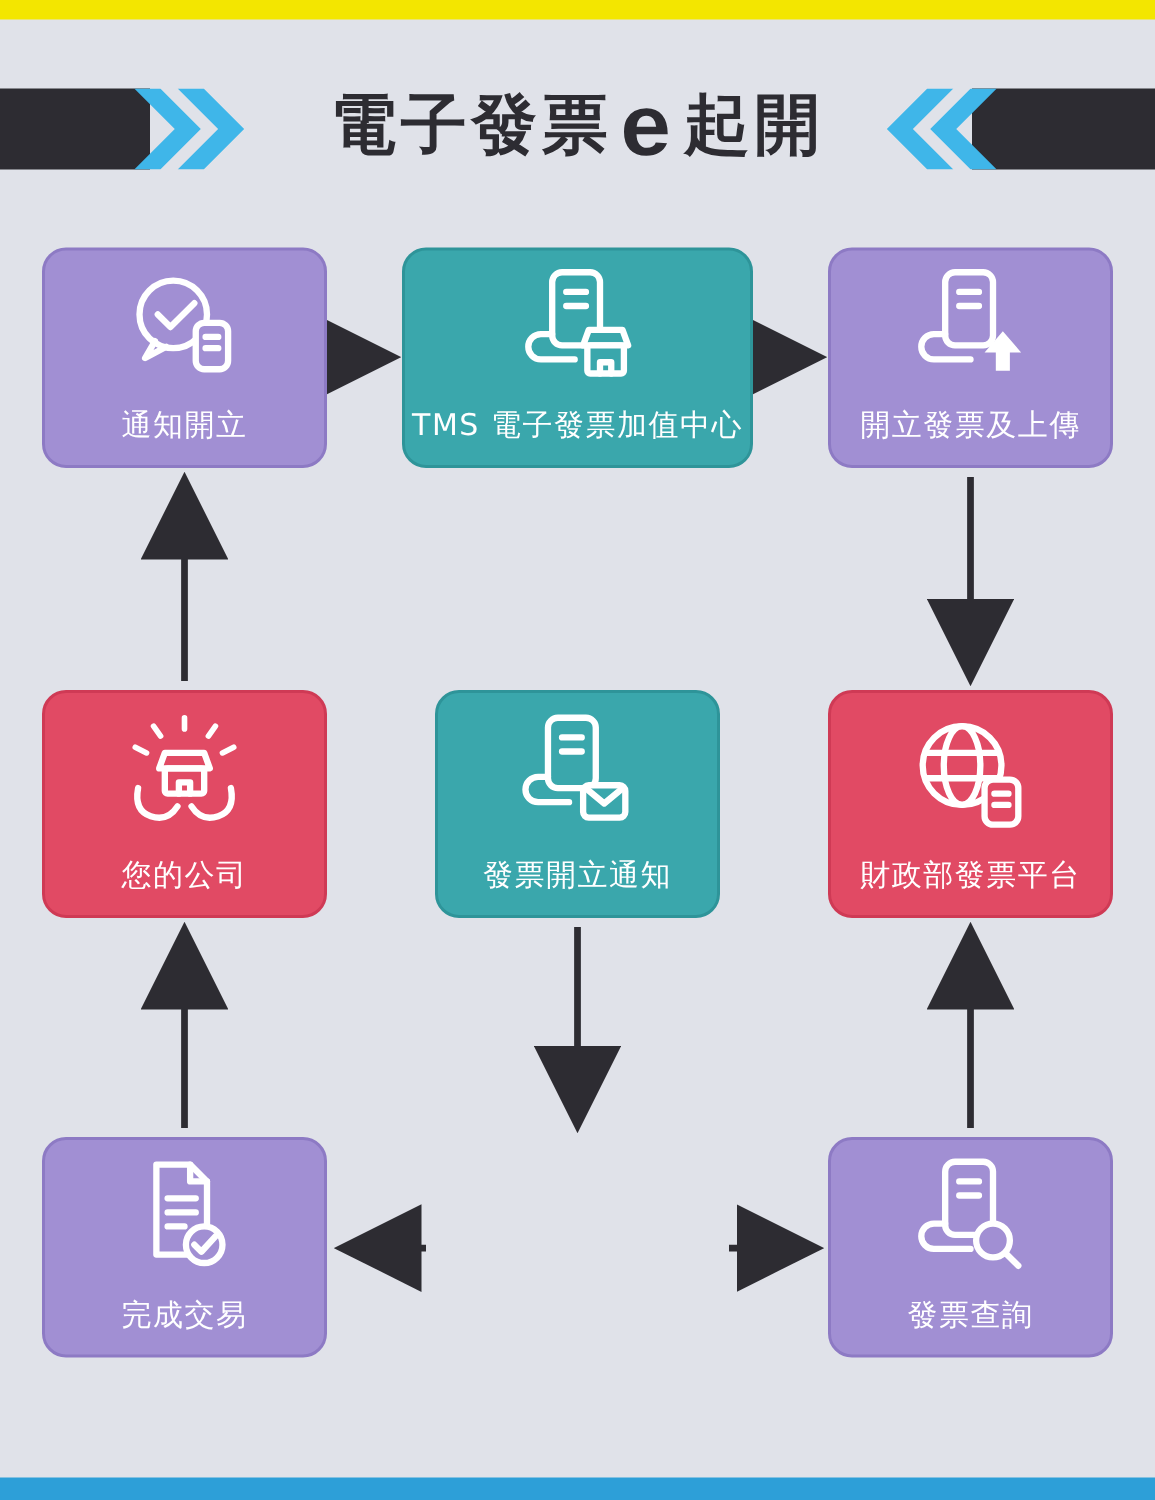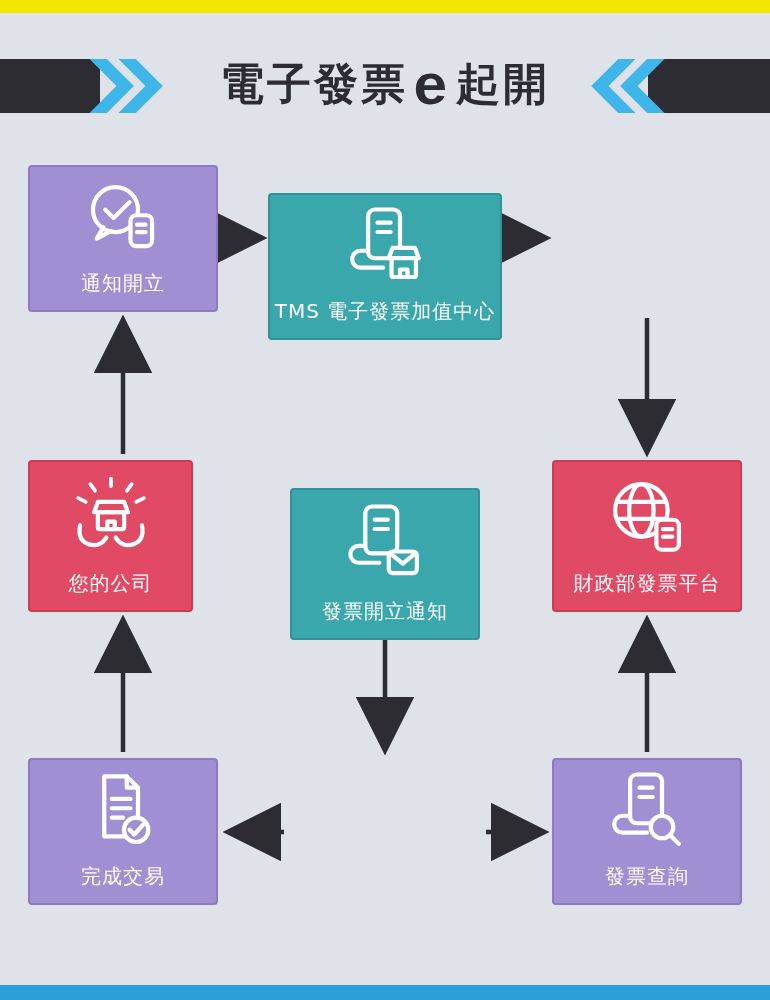--- a/index.html
+++ b/index.html
@@ -21,38 +21,38 @@
   .chev.right { left:582px; }
 
   .title {
     position:absolute; top:54px; left:0; width:100%;
     text-align:center; font-size:44px; font-weight:bold;
     color:#2d2c32; letter-spacing:3px; line-height:1.2;font-family:Liberation Mono, monospace;
   }
   .title .e { font-size:58px; font-weight:bold; padding:0 5px; vertical-align:-5px; }
 
   .node {
-    position:absolute; border-radius:4px;
+    position:absolute; border-radius:16px;
     display:flex; flex-direction:column; align-items:center; justify-content:flex-end;
     padding-bottom:13px;
   }
   .node .icon-wrap {
     position:absolute; top:6px; bottom:46px; left:0; right:0;
     display:flex; align-items:center; justify-content:center;
   }
   .node .label { color:#fff; font-size:20px; letter-spacing:1px; white-space:nowrap; }
 
   .node.purple { background:#a18fd3; border:2px solid #8d7ac4; --bg:#a18fd3; }
-  .node.teal   { background:#3aa7ac; border:2px solid #2e9499;margin-top:28px; --bg:#3aa7ac; }
+  .node.teal   { background:#3aa7ac; border:2px solid #2e9499; --bg:#3aa7ac; }
   .node.red    { background:#e14a64; border:2px solid #cf3a55; --bg:#e14a64; }
 
   .n1 { left:28px;  top:165px; width:190px; height:147px; }
   .n2 { left:268px; top:165px; width:234px; height:147px; }
   .n3 { left:552px; top:165px; width:190px; height:147px; }
-  .n4 { left:28px;  top:460px; width:165px; height:152px;justify-content:flex-end; }
+  .n4 { left:28px;  top:460px; width:190px; height:152px;justify-content:flex-end; }
   .n5 { left:290px; top:460px; width:190px; height:152px;text-align:right; }
   .n6 { left:552px; top:460px; width:190px; height:152px; }
   .n7 { left:28px;  top:758px; width:190px; height:147px; }
   .n8 { left:290px; top:758px; width:190px; height:147px; }
   .n9 { left:552px; top:758px; width:190px; height:147px; }
 
   .arrows { position:absolute; top:0; left:0; width:770px; height:1000px; pointer-events:none; }
 
   svg.icon { width:90px; height:90px; }
   .st { stroke:#fff; fill:none; stroke-width:4.5; stroke-linecap:round; stroke-linejoin:round; }
@@ -119,20 +119,33 @@
           <path d="M30 52 h-8 a9 9 0 0 0 0 18 h24"></path>
           <path d="M52 60 l4 -11 h24 l4 11 z" style="fill:var(--bg)"></path>
           <rect x="55" y="60" width="26" height="20" rx="2" style="fill:var(--bg)"></rect>
           <path d="M64 80 v-8 h8 v8"></path>
         </g>
       </svg>
     </div>
     <div class="label">TMS 電子發票加值中心</div>
   </div>
 
+  <div class="node purple n3">
+    <div class="icon-wrap">
+      <svg class="icon" viewBox="0 0 96 96">
+        <g class="st">
+          <rect x="30" y="8" width="34" height="52" rx="7"></rect>
+          <path d="M40 22 h14 M40 32 h14"></path>
+          <path d="M30 52 h-8 a9 9 0 0 0 0 18 h26"></path>
+          <path d="M71 50 l13 15 h-8 v13 h-10 v-13 h-8 z" fill="#fff" stroke="none"></path>
+        </g>
+      </svg>
+    </div>
+    <div class="label">開立發票及上傳</div>
+  </div>
 
   <div class="node red n4">
     <div class="icon-wrap">
       <svg class="icon" viewBox="0 0 96 96">
         <g class="st">
           <path d="M48 16 v-8 M31 21 l-5 -7 M65 21 l5 -7 M21 33 l-8 -4 M75 33 l8 -4" stroke-width="4"></path>
           <path d="M30 44 l4 -11 h28 l4 11 z"></path>
           <rect x="34" y="44" width="28" height="18" rx="2"></rect>
           <path d="M44 62 v-8 h8 v8"></path>
           <path d="M15 58 q-3 16 9 20 q12 4 19 -7"></path>

